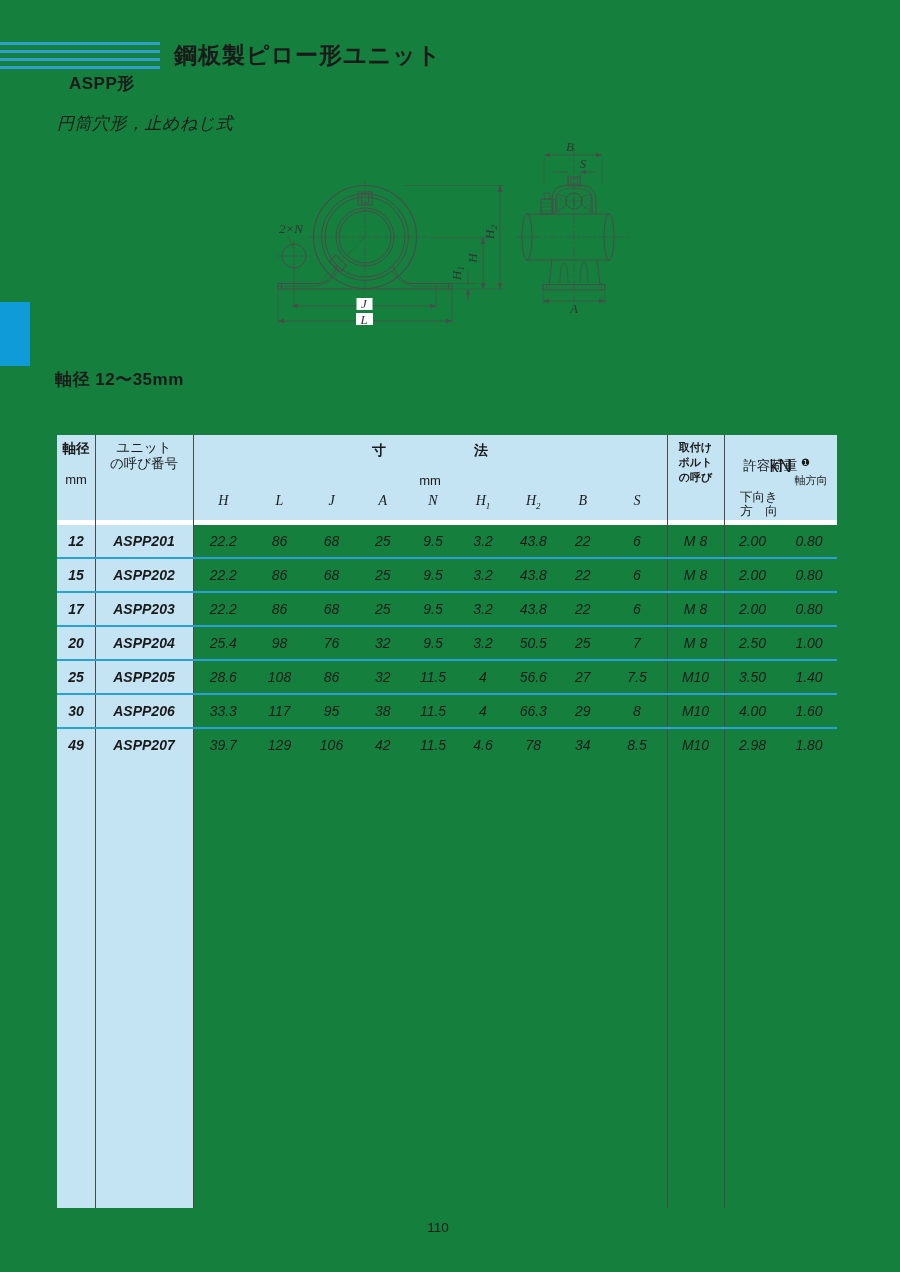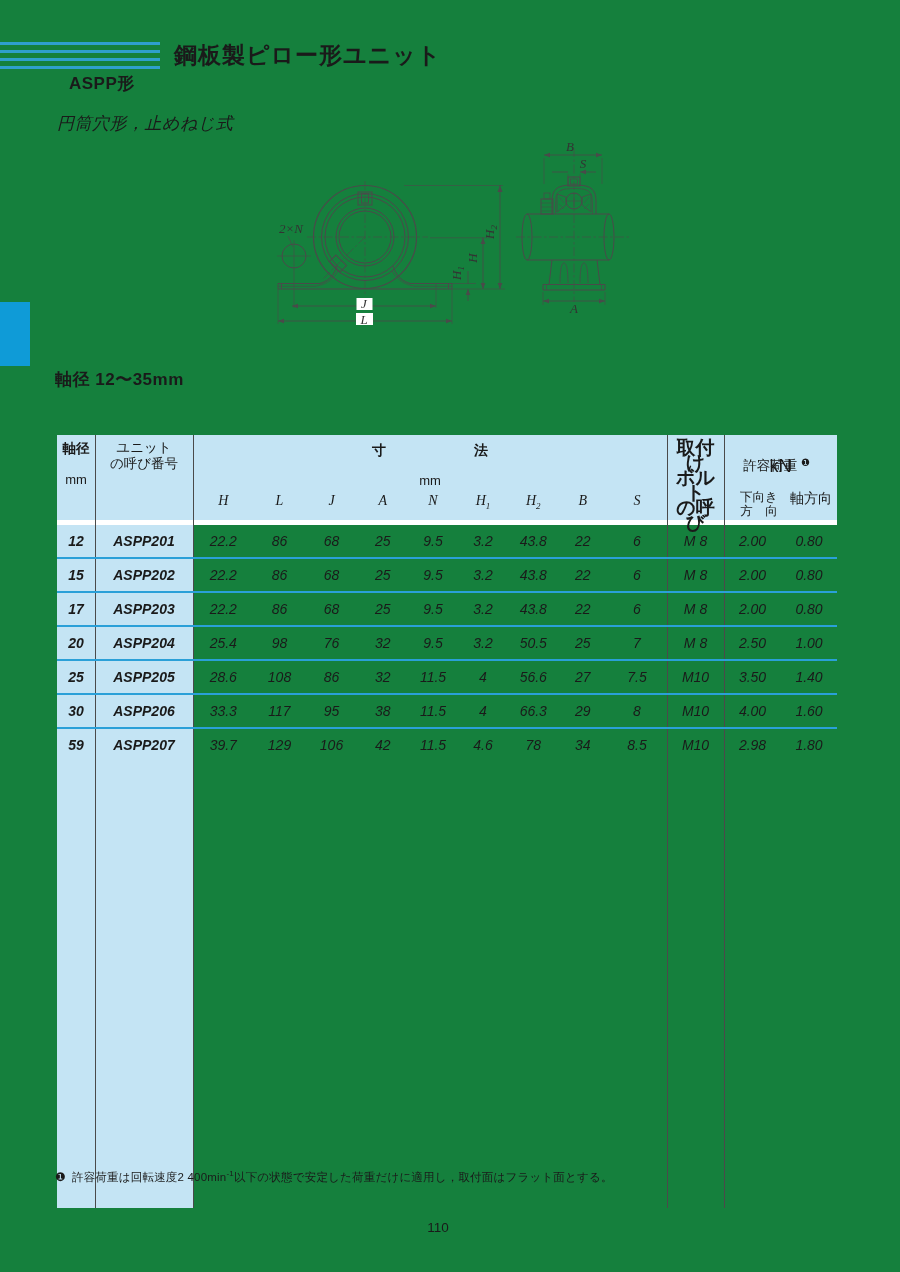--- a/index.html
+++ b/index.html
@@ -32,26 +32,26 @@
   .h-shaft{left:0;top:5px;width:38px;font-size:13.5px;font-weight:bold;}
   .h-shaft-mm{left:0;top:37px;width:38px;font-size:13px;}
   .h-unit{left:38px;top:5px;width:98px;font-size:13.5px;font-weight:normal;line-height:16px;}
   .h-dims{left:136px;top:7px;width:474px;display:flex;justify-content:center;gap:88px;font-size:14px;font-weight:bold;}
   .h-dims-mm{left:136px;top:38px;width:474px;font-size:13px;}
   .h-letters{left:136px;top:58px;width:474px;display:grid;
              grid-template-columns:60.5px 52px 52px 50.5px 50px 50px 50.5px 48.5px 60px;}
   .h-letters span.cell{text-align:center;font-family:"Liberation Serif",serif;
              font-style:italic;font-size:14px;}
   .h-letters sub{font-size:9px;font-style:italic;}
-  .h-bolt{left:610px;top:5px;width:57px;font-size:19px;line-height:15px;font-weight:bold;}
+  .h-bolt{left:610px;top:5px;width:57px;font-size:11px;line-height:15px;font-weight:bold;}
   .h-load{left:667px;top:22px;width:105px;font-size:13.5px;font-weight:normal;}
   .h-load .mark{font-size:10px;vertical-align:4px;}
   .h-load-kn{left:667px;top:21px;width:113px;font-size:18px;}
   .h-down{left:676px;top:55px;width:52px;font-size:12.5px;line-height:14px;}
-  .h-axial{left:728px;top:55px;width:52px;font-size:14px;}
+  .h-axial{left:728px;top:38px;width:52px;font-size:11px;}
 
   .tbody{position:absolute;left:0;top:90px;width:780px;font-style:italic;}
   .trow{display:grid;grid-template-columns:38px 98px 60.5px 52px 52px 50.5px 50px 50px 50.5px 48.5px 60px 57px 57px 56px;
         height:32px;align-items:center;border-bottom:2px solid #2aa0d8;}
   .trow.last{border-bottom:none;}
   .trow span{text-align:center;font-size:14px;}
   .trow .b{font-weight:bold;}
 
   .footnote{left:55px;top:1169px;width:780px;font-size:11.5px;letter-spacing:.2px;}
   .footnote .mark{font-size:12px;margin-right:6px;}
@@ -319,37 +319,34 @@
           <span>11.5</span>
           <span>4</span>
           <span>66.3</span>
           <span>29</span>
           <span>8</span>
           <span>M10</span>
           <span>4.00</span>
           <span>1.60</span>
       </div>
       <div class="trow last">
-        <span class="b">59</span>
+        <span class="b">49</span>
           <span class="b">ASPP207</span>
           <span>39.7</span>
           <span>129</span>
           <span>106</span>
           <span>42</span>
           <span>11.5</span>
           <span>4.6</span>
           <span>78</span>
           <span>34</span>
           <span>8.5</span>
           <span>M10</span>
           <span>2.98</span>
           <span>1.80</span>
       </div>
     </div>
   </div>
 
-  <div class="abs footnote">
-    <span class="mark">❶</span><span>許容荷重は回転速度2 400min</span><sup>-1</sup><span>以下の状態で安定した荷重だけに適用し，取付面はフラット面とする。</span>
-  </div>
 
   <div class="abs pagenum">110</div>
 
 </div>
 
 </body></html>

